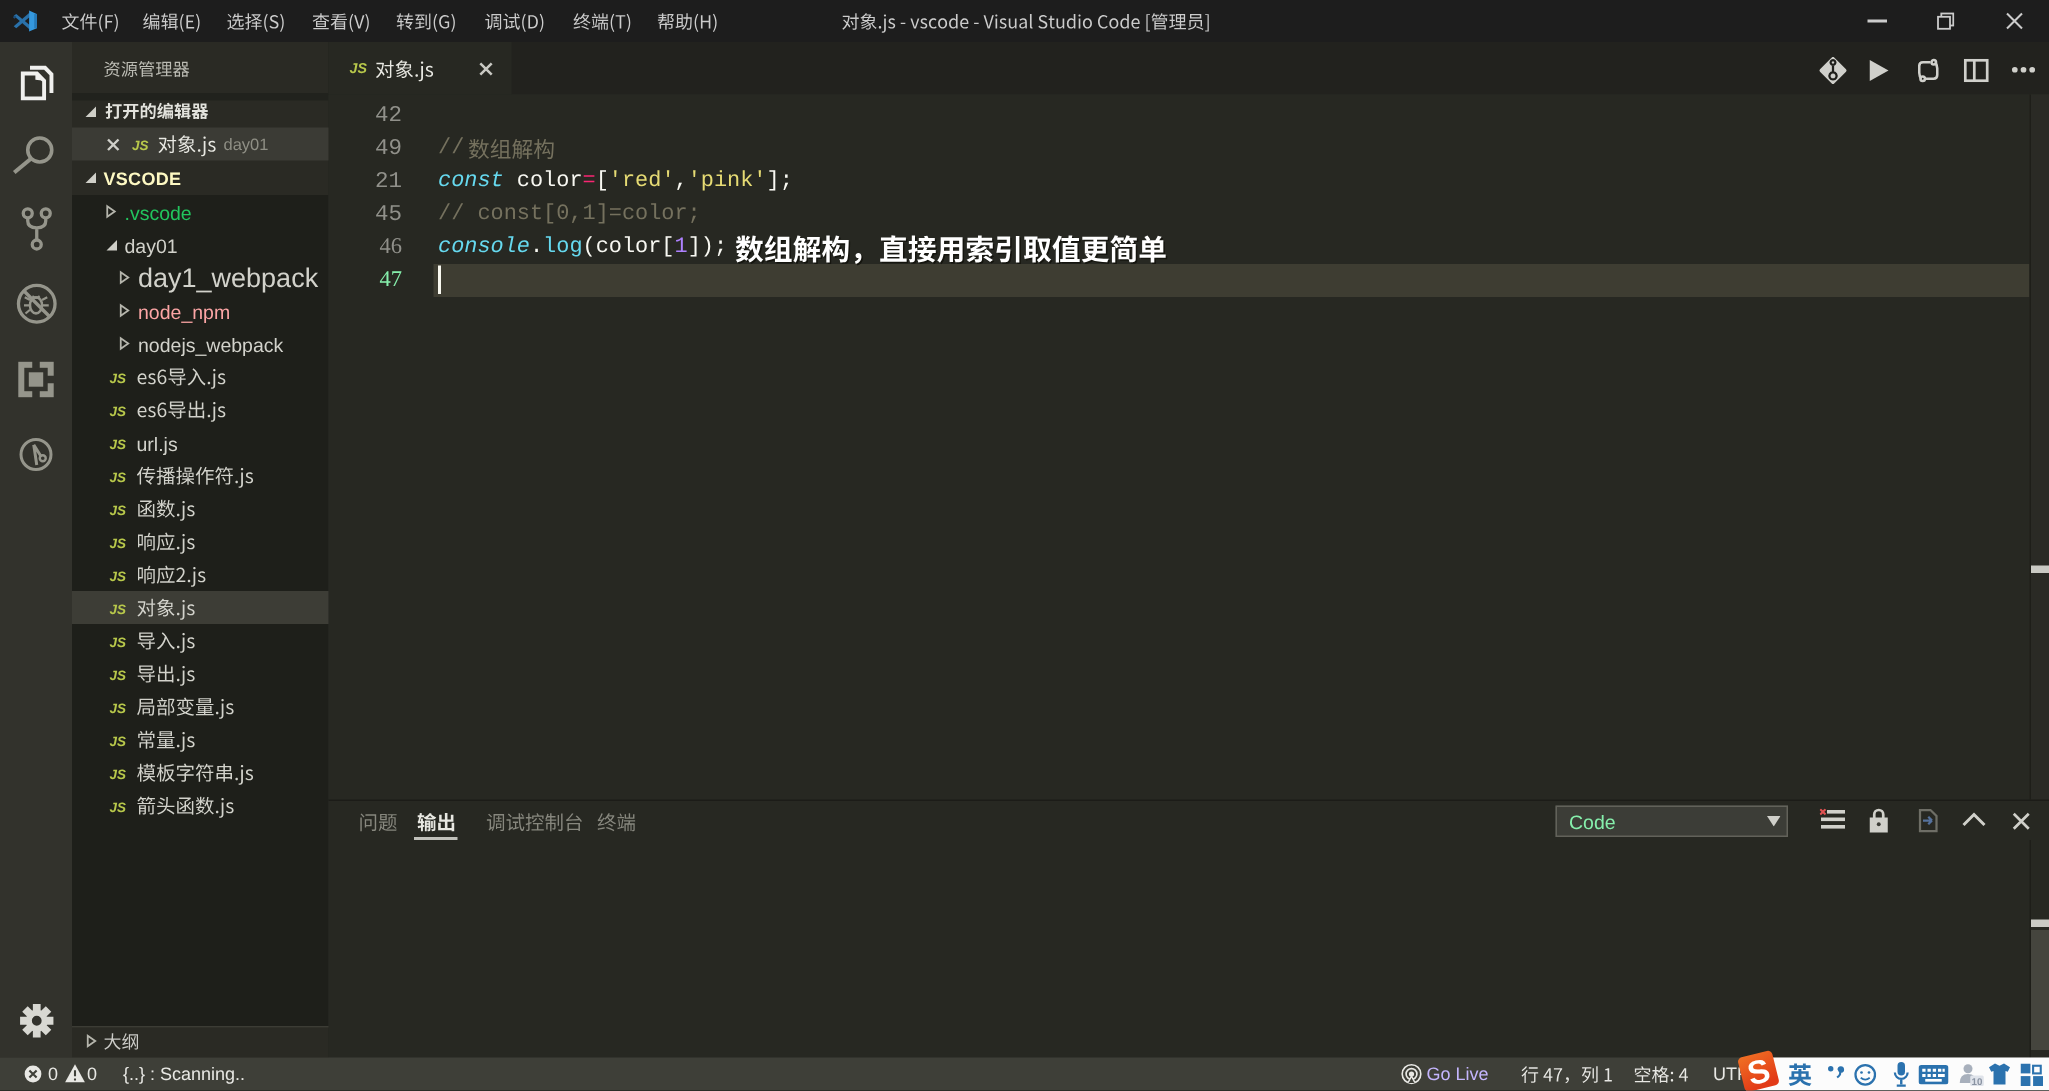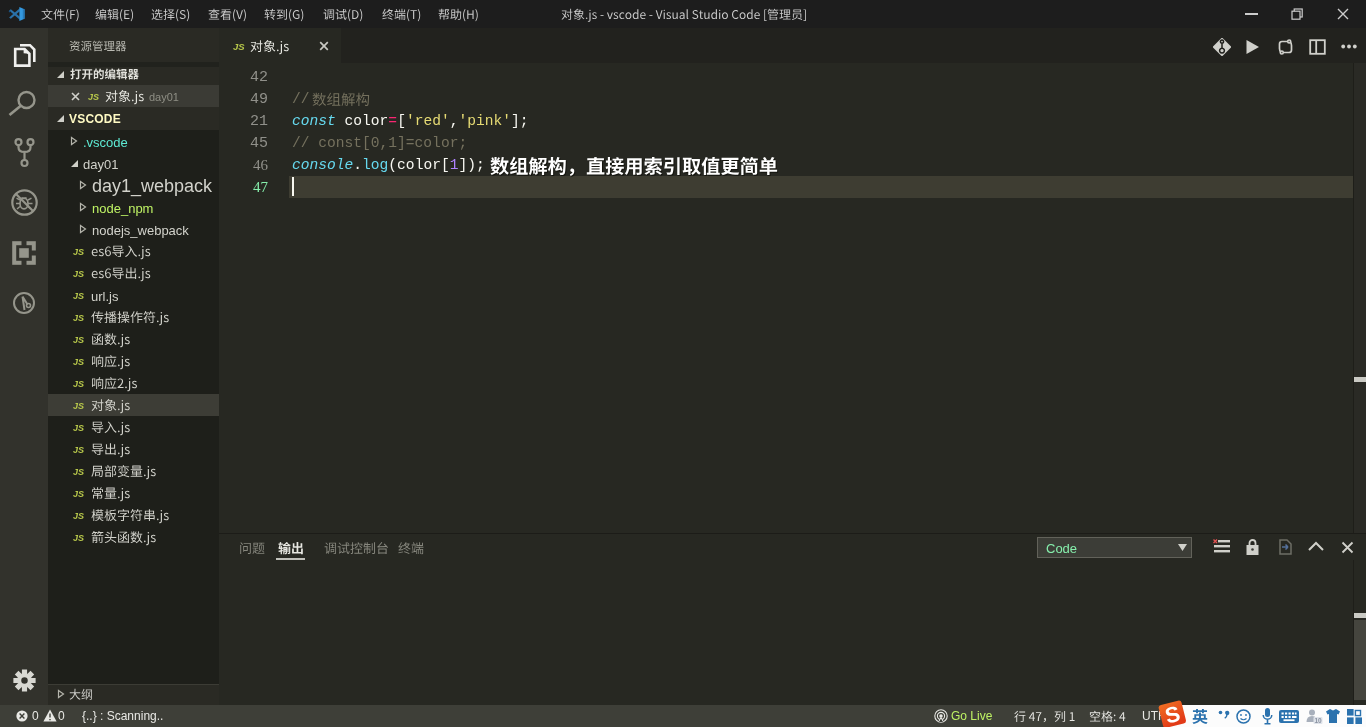--- a/index.html
+++ b/index.html
@@ -242,33 +242,33 @@
       </svg>
     </div>
 <div style="position:absolute;left:149px;top:97px;transform:translate(0,-50%);font-family:'Liberation Sans';font-size:11px;color:#8f8f85;font-weight:normal;font-style:normal;white-space:pre;line-height:normal">day01</div>
 <svg style="position:absolute;left:56px;top:114px" width="9" height="9" viewBox="0 0 9 9" fill="#cfcfc8">
       <path d="M8 1 V8 H1 Z"></path>
     </svg>
 <div style="position:absolute;left:69px;top:118.5px;transform:translate(0,-50%);font-family:'Liberation Sans';font-size:12px;color:#fef9c3;font-weight:bold;font-style:normal;white-space:pre;letter-spacing:0.2px;line-height:normal">VSCODE</div>
 <svg style="position:absolute;left:70px;top:136px" width="8" height="10" viewBox="0 0 8 10" fill="none" stroke="#b5b5ac" stroke-width="1.2">
       <path d="M1.5 1.5 L6.5 5 L1.5 8.5 Z"></path>
     </svg>
-<div style="position:absolute;left:83px;top:141.5px;transform:translate(0,-50%);font-family:'Liberation Sans';font-size:13px;color:#5eead4;font-weight:normal;font-style:normal;white-space:pre;line-height:normal">.vscode</div>
+<div style="position:absolute;left:83px;top:141.5px;transform:translate(0,-50%);font-family:'Liberation Sans';font-size:13px;color:#22c55e;font-weight:normal;font-style:normal;white-space:pre;line-height:normal">.vscode</div>
 <svg style="position:absolute;left:70px;top:159px" width="9" height="9" viewBox="0 0 9 9" fill="#cfcfc8">
       <path d="M8 1 V8 H1 Z"></path>
     </svg>
 <div style="position:absolute;left:83px;top:163.5px;transform:translate(0,-50%);font-family:'Liberation Sans';font-size:13px;color:#d2d2cb;font-weight:normal;font-style:normal;white-space:pre;line-height:normal">day01</div>
 <svg style="position:absolute;left:79px;top:180px" width="8" height="10" viewBox="0 0 8 10" fill="none" stroke="#b5b5ac" stroke-width="1.2">
       <path d="M1.5 1.5 L6.5 5 L1.5 8.5 Z"></path>
     </svg>
 <div style="position:absolute;left:92px;top:185.5px;transform:translate(0,-50%);font-family:'Liberation Sans';font-size:18px;color:#d2d2cb;font-weight:normal;font-style:normal;white-space:pre;line-height:normal">day1_webpack</div>
 <svg style="position:absolute;left:79px;top:202px" width="8" height="10" viewBox="0 0 8 10" fill="none" stroke="#b5b5ac" stroke-width="1.2">
       <path d="M1.5 1.5 L6.5 5 L1.5 8.5 Z"></path>
     </svg>
-<div style="position:absolute;left:92px;top:207.5px;transform:translate(0,-50%);font-family:'Liberation Sans';font-size:13px;color:#bef264;font-weight:normal;font-style:normal;white-space:pre;line-height:normal">node_npm</div>
+<div style="position:absolute;left:92px;top:207.5px;transform:translate(0,-50%);font-family:'Liberation Sans';font-size:13px;color:#fca5a5;font-weight:normal;font-style:normal;white-space:pre;line-height:normal">node_npm</div>
 <svg style="position:absolute;left:79px;top:224px" width="8" height="10" viewBox="0 0 8 10" fill="none" stroke="#b5b5ac" stroke-width="1.2">
       <path d="M1.5 1.5 L6.5 5 L1.5 8.5 Z"></path>
     </svg>
 <div style="position:absolute;left:92px;top:229.5px;transform:translate(0,-50%);font-family:'Liberation Sans';font-size:13px;color:#d2d2cb;font-weight:normal;font-style:normal;white-space:pre;line-height:normal">nodejs_webpack</div>
 <div style="position:absolute;left:73px;top:251.5px;transform:translate(0,-50%);font-family:'Liberation Sans';font-size:9px;color:#b8c84b;font-weight:bold;font-style:italic;white-space:pre;line-height:normal">JS</div>
 <div style="position:absolute;left:91.0px;top:240.9px;line-height:0">
       <svg width="59.8" height="18.8" viewBox="0 0 59.8 18.82">
         <g fill="#d2d2cb" transform="translate(0,15.08) scale(0.013000,-0.013000)">
           <path transform="translate(0.0,0)" d="M312 -13C385 -13 443 11 490 42L458 103C417 76 375 60 322 60C219 60 148 134 142 250H508C510 264 512 282 512 302C512 457 434 557 295 557C171 557 52 448 52 271C52 92 167 -13 312 -13ZM141 315C152 423 220 484 297 484C382 484 432 425 432 315Z"></path>
           <path transform="translate(554.0,0)" d="M234 -13C362 -13 431 60 431 148C431 251 345 283 266 313C205 336 149 356 149 407C149 450 181 486 250 486C298 486 336 465 373 438L417 495C376 529 316 557 249 557C130 557 62 489 62 403C62 310 144 274 220 246C280 224 344 198 344 143C344 96 309 58 237 58C172 58 124 84 76 123L32 62C83 19 157 -13 234 -13Z"></path>
@@ -637,21 +637,21 @@
     </svg>
 <div style="position:absolute;left:58px;top:716px;transform:translate(0,-50%);font-family:'Liberation Sans';font-size:12px;color:#e8e8e4;font-weight:normal;font-style:normal;white-space:pre;line-height:normal">0</div>
 <div style="position:absolute;left:82px;top:716px;transform:translate(0,-50%);font-family:'Liberation Sans';font-size:12px;color:#e8e8e4;font-weight:normal;font-style:normal;white-space:pre;line-height:normal">{..} : Scanning..</div>
 <svg style="position:absolute;left:934px;top:709px" width="14" height="14" viewBox="0 0 14 14" fill="none" stroke="#e8e8e4" stroke-width="1.1">
 <circle cx="7" cy="7" r="6.2"></circle>
       <circle cx="7" cy="7" r="3.6"></circle>
       <circle cx="7" cy="7" r="1.2" fill="#e8e8e4"></circle>
       <path d="M4.5 13 L7 8.5 L9.5 13" fill="#3e3f38" stroke="none"></path>
       <path d="M4.7 12.8 L7 8.5 L9.3 12.8" stroke-width="1"></path>
     </svg>
-<div style="position:absolute;left:951px;top:716px;transform:translate(0,-50%);font-family:'Liberation Sans';font-size:12px;color:#bef264;font-weight:normal;font-style:normal;white-space:pre;line-height:normal">Go Live</div>
+<div style="position:absolute;left:951px;top:716px;transform:translate(0,-50%);font-family:'Liberation Sans';font-size:12px;color:#c4b5fd;font-weight:normal;font-style:normal;white-space:pre;line-height:normal">Go Live</div>
 <div style="position:absolute;left:1014.0px;top:706.6px;line-height:0">
       <svg width="61.4" height="17.4" viewBox="0 0 61.4 17.38">
         <g fill="#e8e8e4" transform="translate(0,13.92) scale(0.012000,-0.012000)">
           <path transform="translate(0.0,0)" d="M435 780V708H927V780ZM267 841C216 768 119 679 35 622C48 608 69 579 79 562C169 626 272 724 339 811ZM391 504V432H728V17C728 1 721 -4 702 -5C684 -6 616 -6 545 -3C556 -25 567 -56 570 -77C668 -77 725 -77 759 -66C792 -53 804 -30 804 16V432H955V504ZM307 626C238 512 128 396 25 322C40 307 67 274 78 259C115 289 154 325 192 364V-83H266V446C308 496 346 548 378 600Z"></path>
           <path transform="translate(1224.0,0)" d="M340 0H426V202H524V275H426V733H325L20 262V202H340ZM340 275H115L282 525C303 561 323 598 341 633H345C343 596 340 536 340 500Z"></path>
           <path transform="translate(1779.0,0)" d="M198 0H293C305 287 336 458 508 678V733H49V655H405C261 455 211 278 198 0Z"></path>
           <path transform="translate(2334.0,0)" d="M157 -107C262 -70 330 12 330 120C330 190 300 235 245 235C204 235 169 210 169 163C169 116 203 92 244 92L261 94C256 25 212 -22 135 -54Z"></path>
           <path transform="translate(3334.0,0)" d="M642 724V164H716V724ZM848 835V17C848 1 842 -4 826 -4C810 -5 758 -5 703 -3C713 -24 725 -56 728 -76C805 -76 853 -74 882 -63C912 -51 924 -29 924 18V835ZM181 302C232 267 294 218 333 181C265 85 178 17 79 -22C95 -37 115 -66 124 -85C336 10 491 205 541 552L495 566L482 563H257C273 611 287 662 299 714H571V786H61V714H224C189 561 133 419 53 326C70 315 99 290 111 276C158 335 198 409 232 494H459C440 400 411 317 373 247C334 281 273 326 224 357Z"></path>
           <path transform="translate(4558.0,0)" d="M88 0H490V76H343V733H273C233 710 186 693 121 681V623H252V76H88Z"></path>
         </g>

